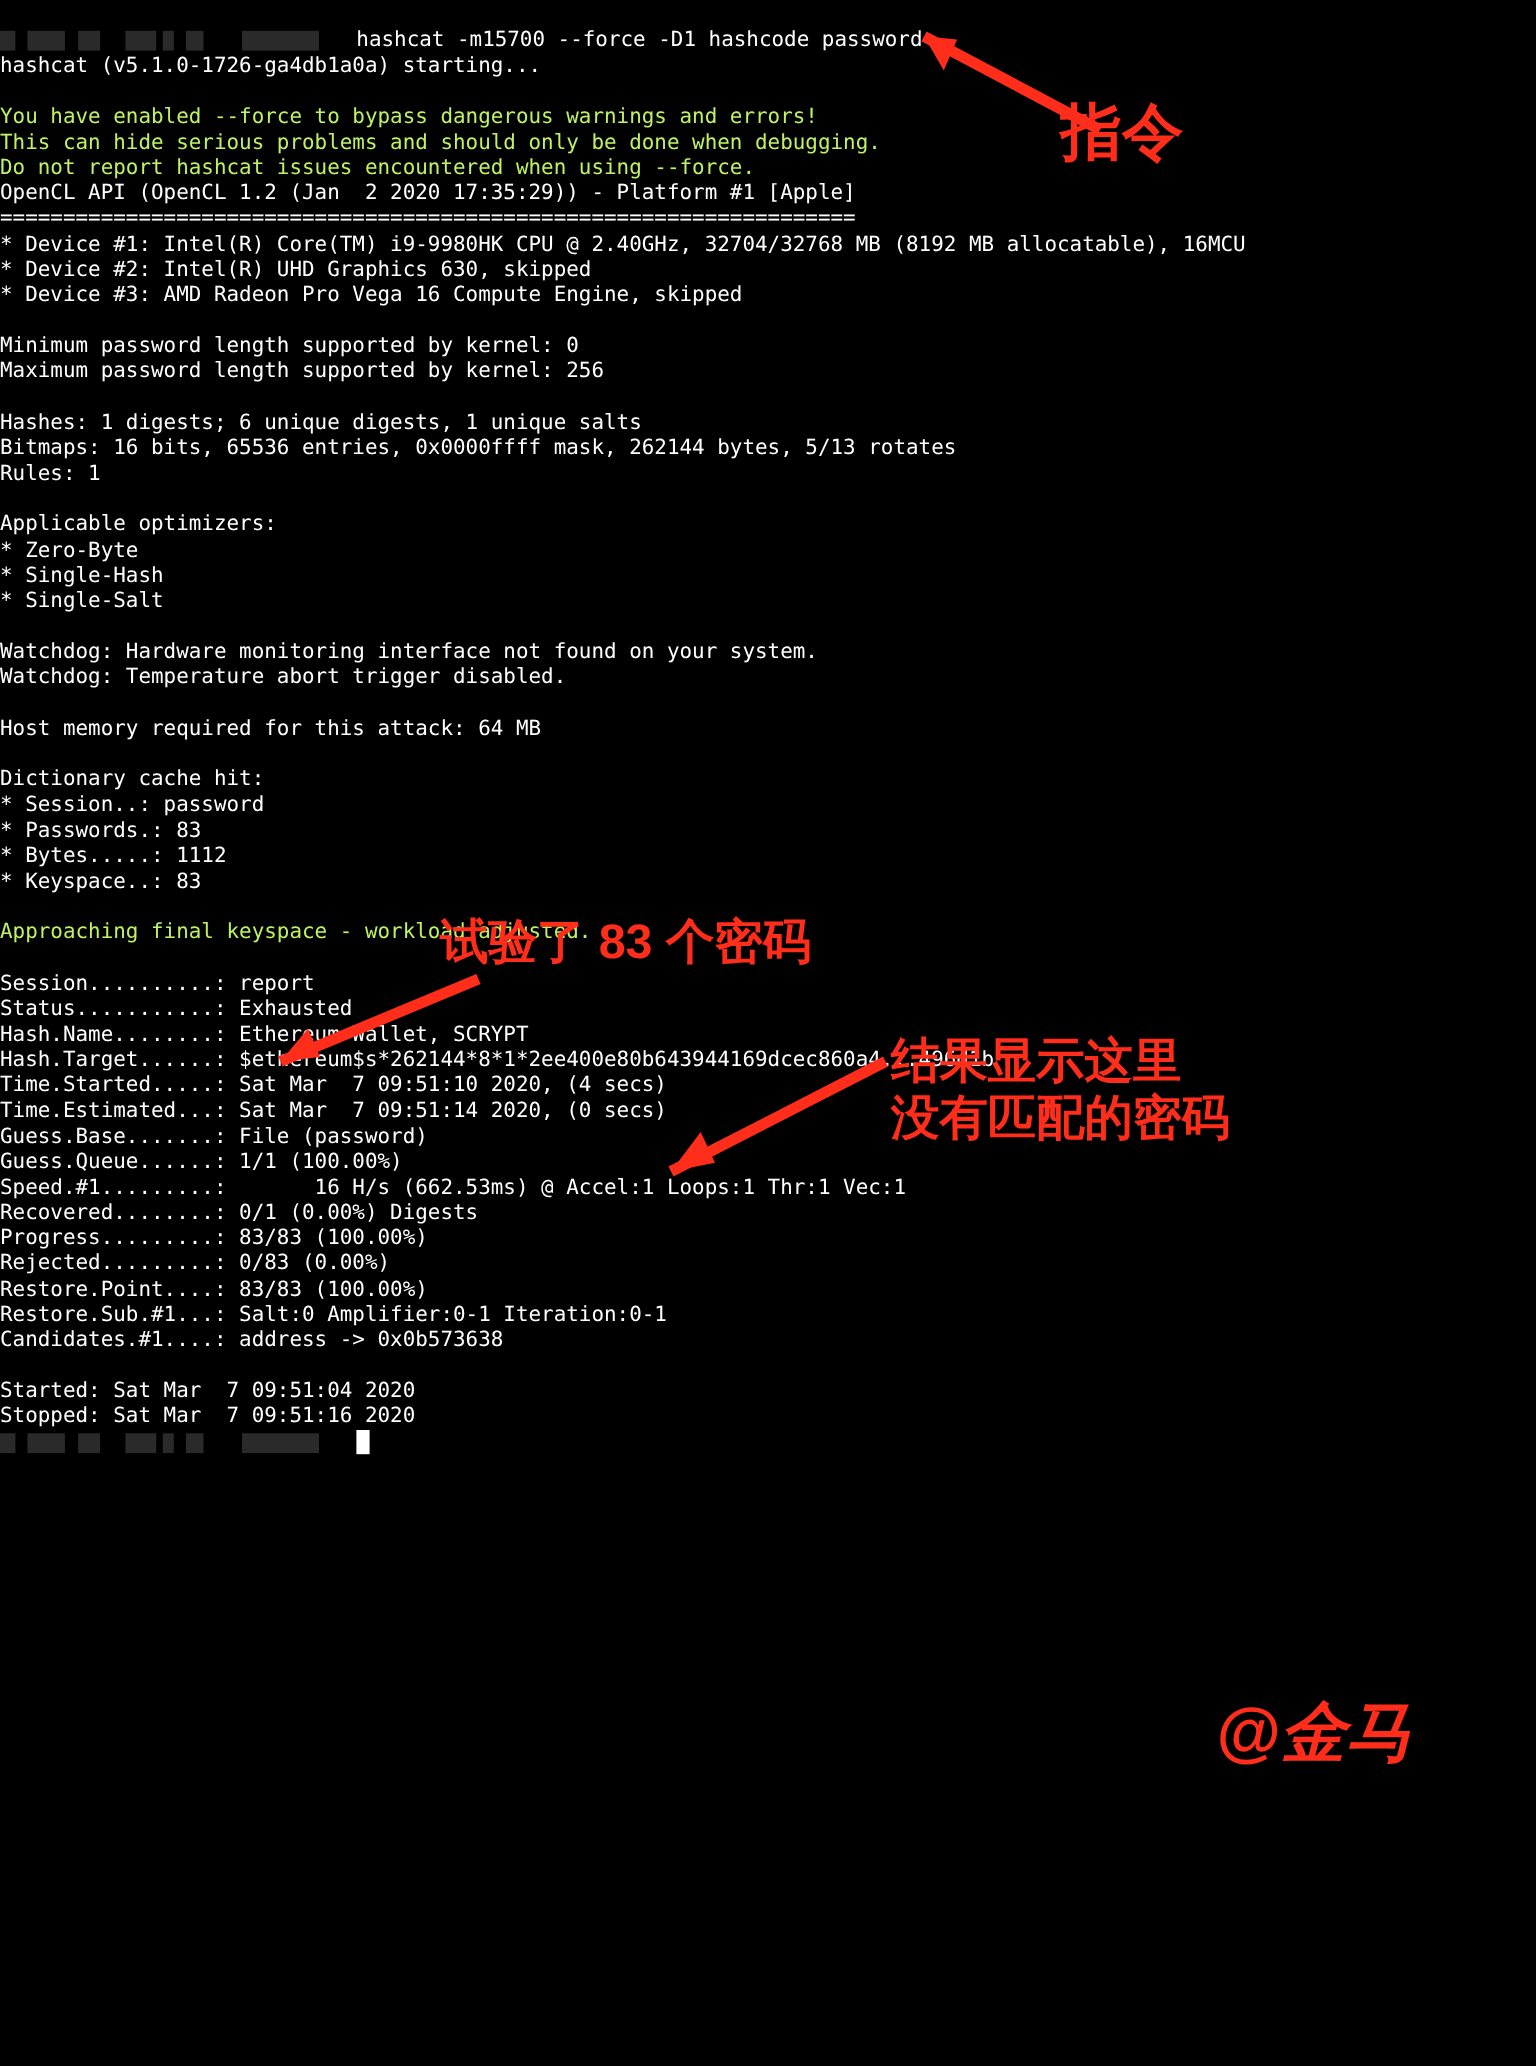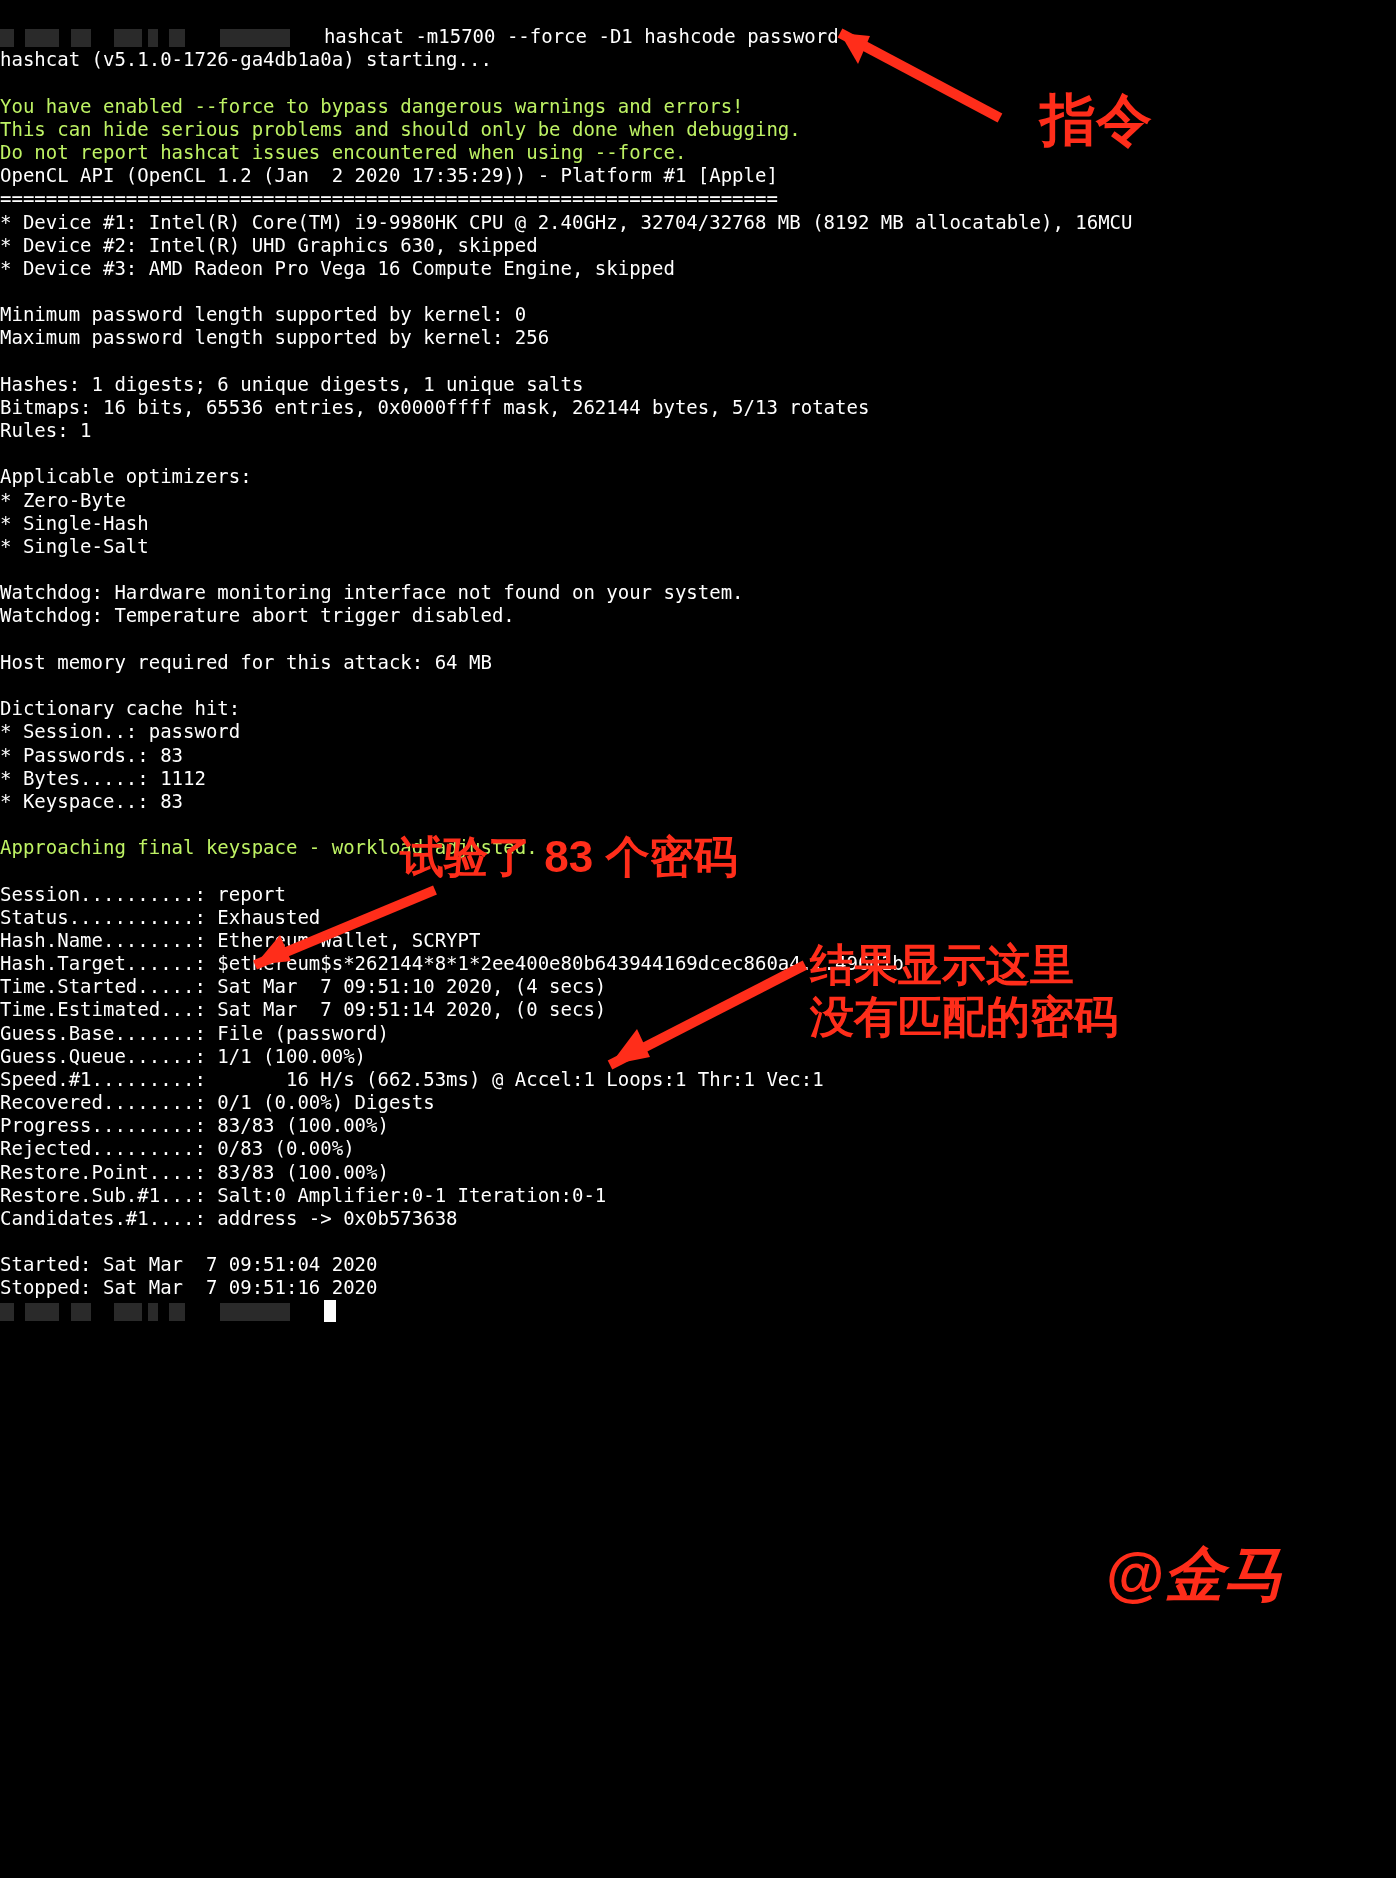--- a/index.html
+++ b/index.html
@@ -67,21 +67,21 @@
 <span>Rejected.........: 0/83 (0.00%)</span>
 <span>Restore.Point....: 83/83 (100.00%)</span>
 <span>Restore.Sub.#1...: Salt:0 Amplifier:0-1 Iteration:0-1</span>
 <span>Candidates.#1....: address -&gt; 0x0b573638</span>
 
 <span>Started: Sat Mar  7 09:51:04 2020</span>
 <span>Stopped: Sat Mar  7 09:51:16 2020</span>
 <span><span class="redact" style="width:14px"></span> <span class="redact" style="width:34px"></span> <span class="redact" style="width:20px"></span>  <span class="redact" style="width:28px"></span><span class="redact" style="width:10px;margin-left:6px"></span> <span class="redact" style="width:16px"></span>   <span class="redact" style="width:70px"></span></span>   <span class="cursor"></span>
 
 
-<div class="anno" style="left:1040px;top:88px;font-size:56px;">指令</div>
+<div class="anno" style="left:964px;top:88px;font-size:56px;">指令</div>
 <svg class="arrow" style="left:810px;top:18px;" width="200" height="120">
   <line x1="190" y1="100" x2="30" y2="15"></line>
   <polygon points="30,15 60,18 48,46"></polygon>
 </svg>
 
 <div class="anno" style="left:400px;top:832px;">试验了 83 个密码</div>
 <svg class="arrow" style="left:225px;top:885px;" width="230" height="110">
   <line x1="210" y1="5" x2="30" y2="80"></line>
   <polygon points="30,80 66,76 55,50"></polygon>
 </svg>

